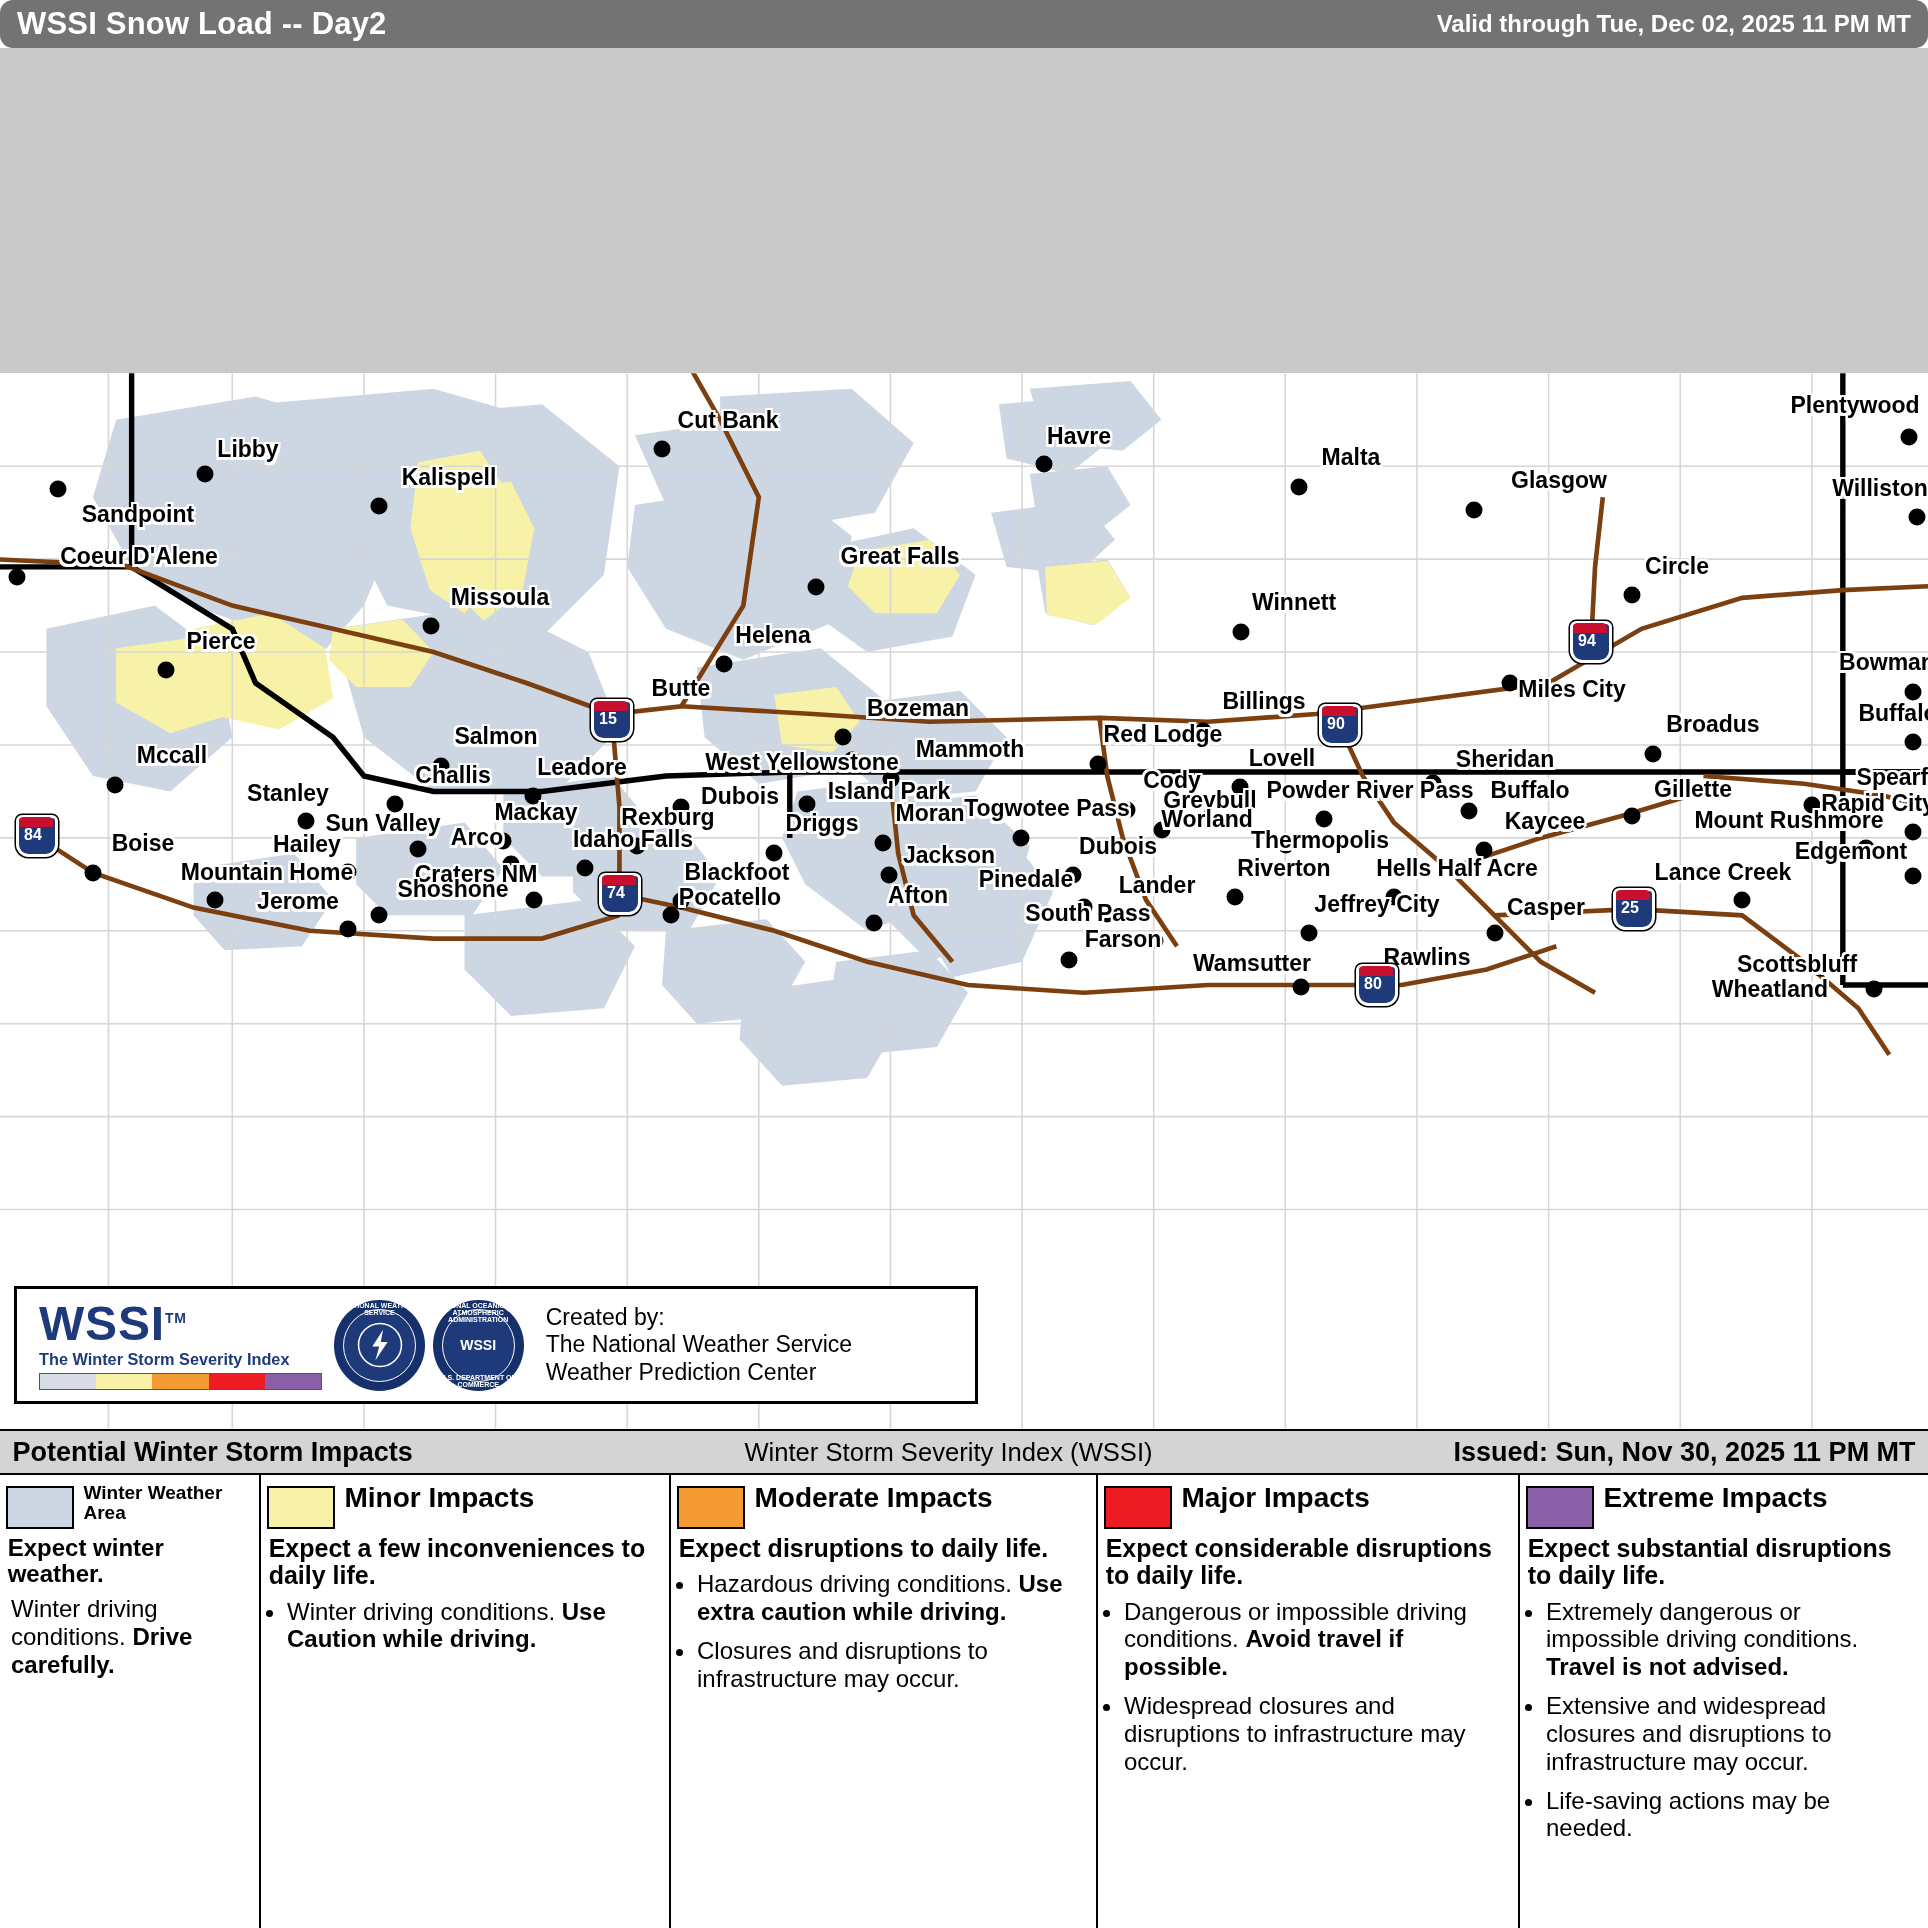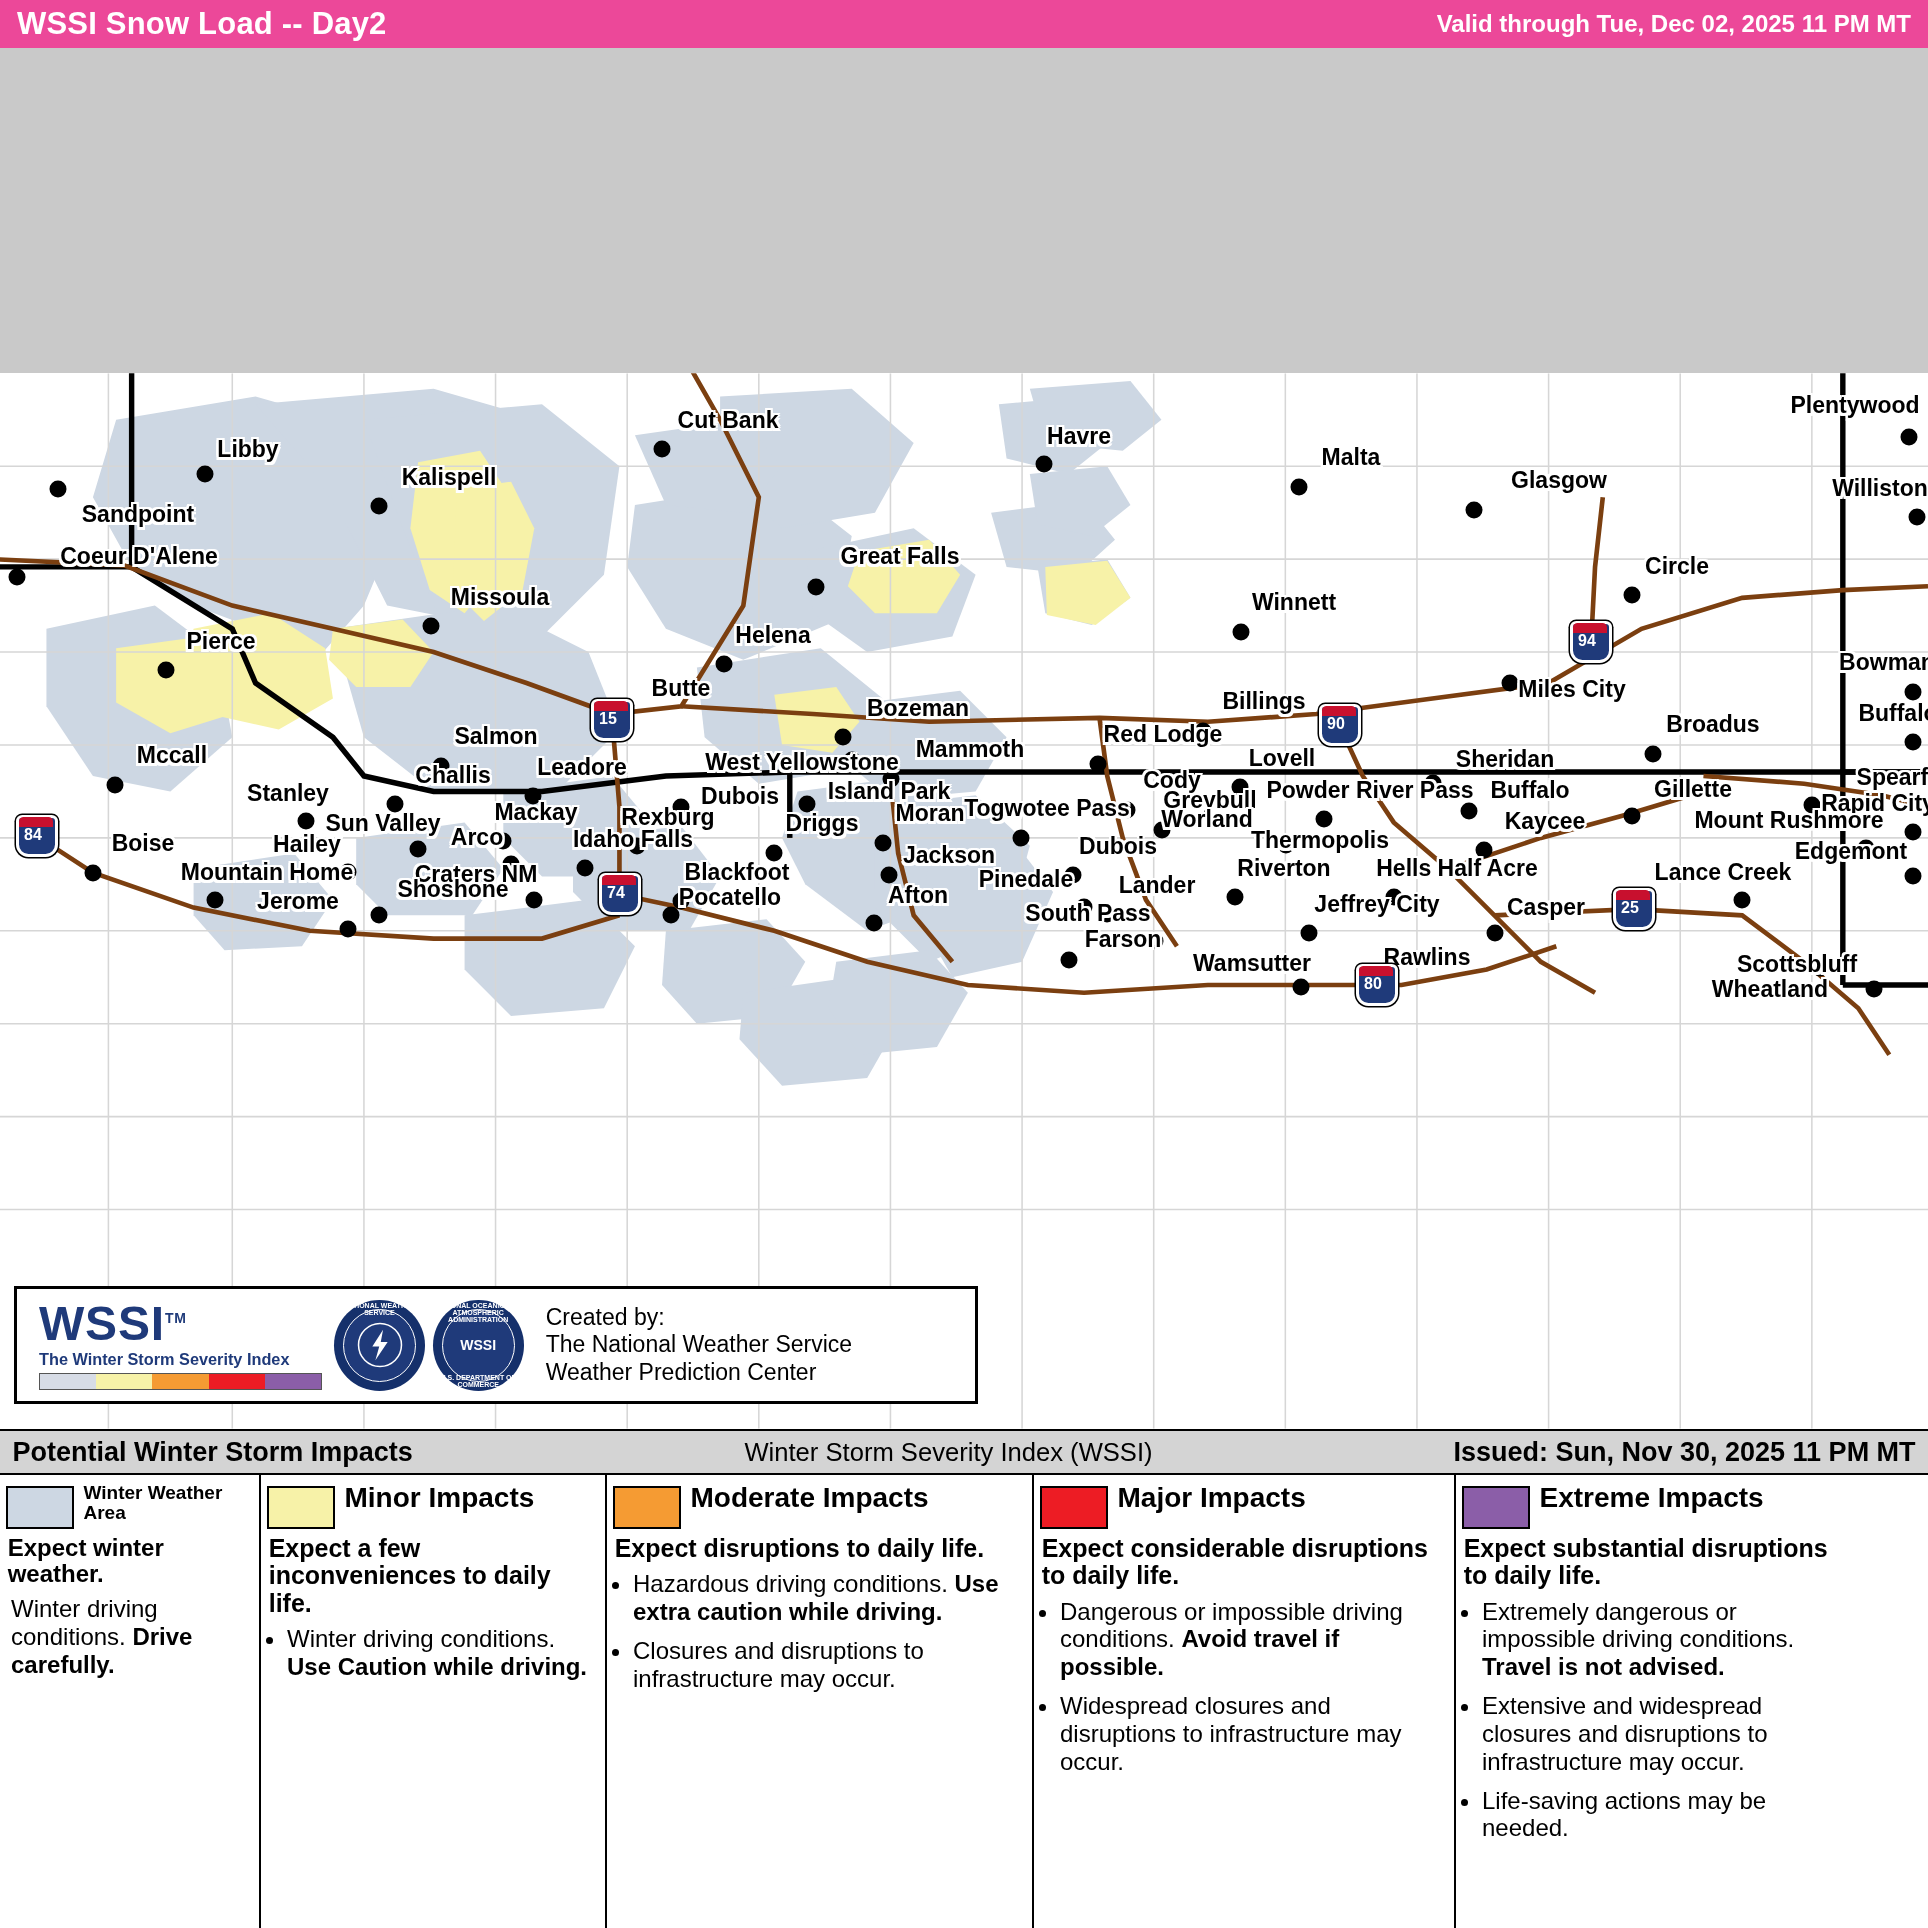--- a/index.html
+++ b/index.html
@@ -14,27 +14,28 @@
     overflow: hidden;
     position: relative;
   }
 
   
   #header {
     position: absolute;
     left: 0; top: 0;
     width: 1928px;
     height: 48px;
-    background: #ec4899;
+    background: #737373;
     color: #ffffff;
     display: flex;
     align-items: center;
     justify-content: space-between;
     box-sizing: border-box;
     padding: 0 17px;
+    border-radius: 13px;
   }
   #header .title {
     font-size: 31px;
     font-weight: bold;
     letter-spacing: 0.2px;
   }
   #header .valid {
     font-size: 24px;
     font-weight: bold;
   }
@@ -206,21 +207,21 @@
     box-sizing: border-box;
   }
   .leg-col {
     border-right: 2.3px solid #000;
     box-sizing: border-box;
     padding: 0;
     position: relative;
   }
   .leg-col:last-child { border-right: none; }
   .leg-col.c0 { width: 261px; }
-  .leg-col.c1 { width: 346px; }
+  .leg-col.c1 { width: 410px; }
   .leg-col.c2 { width: 427px; }
   .leg-col.c3 { width: 422px; }
   .leg-col.c4 { width: 407px; }
 
   .leg-head {
     display: flex;
     align-items: flex-start;
     padding: 7.7px 6.2px 0 6.2px;
   }
   .leg-swatch {

